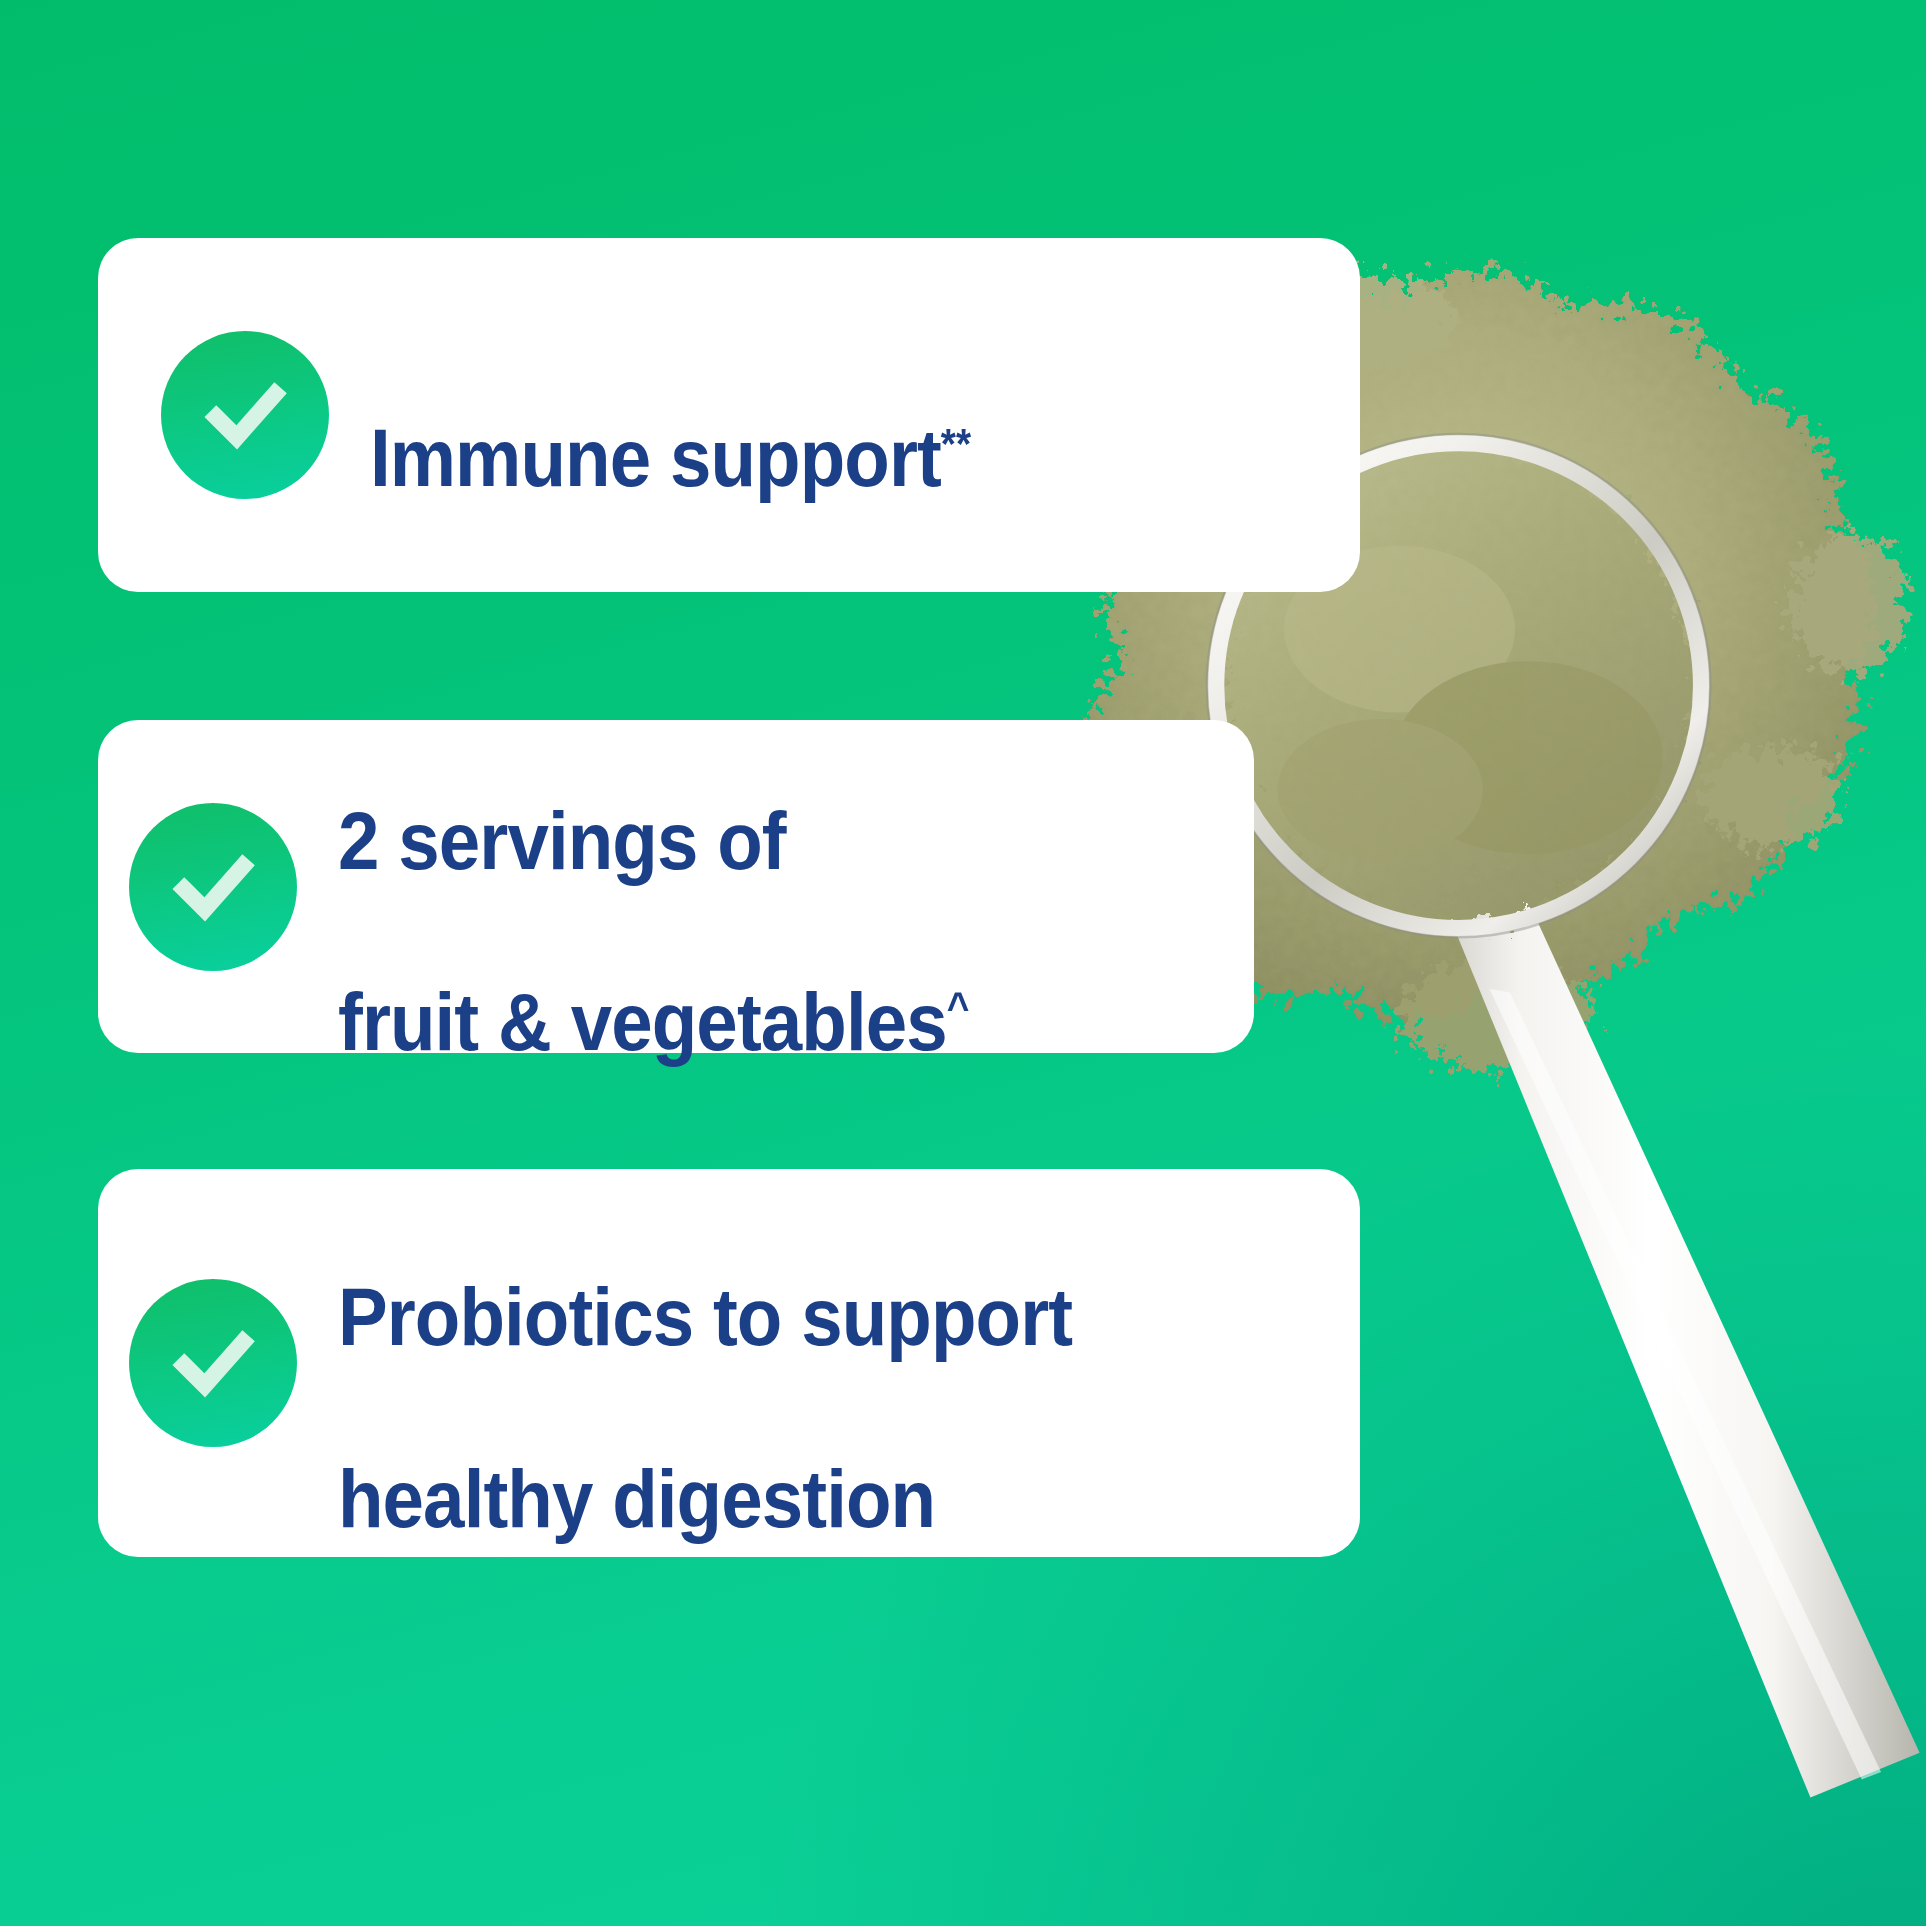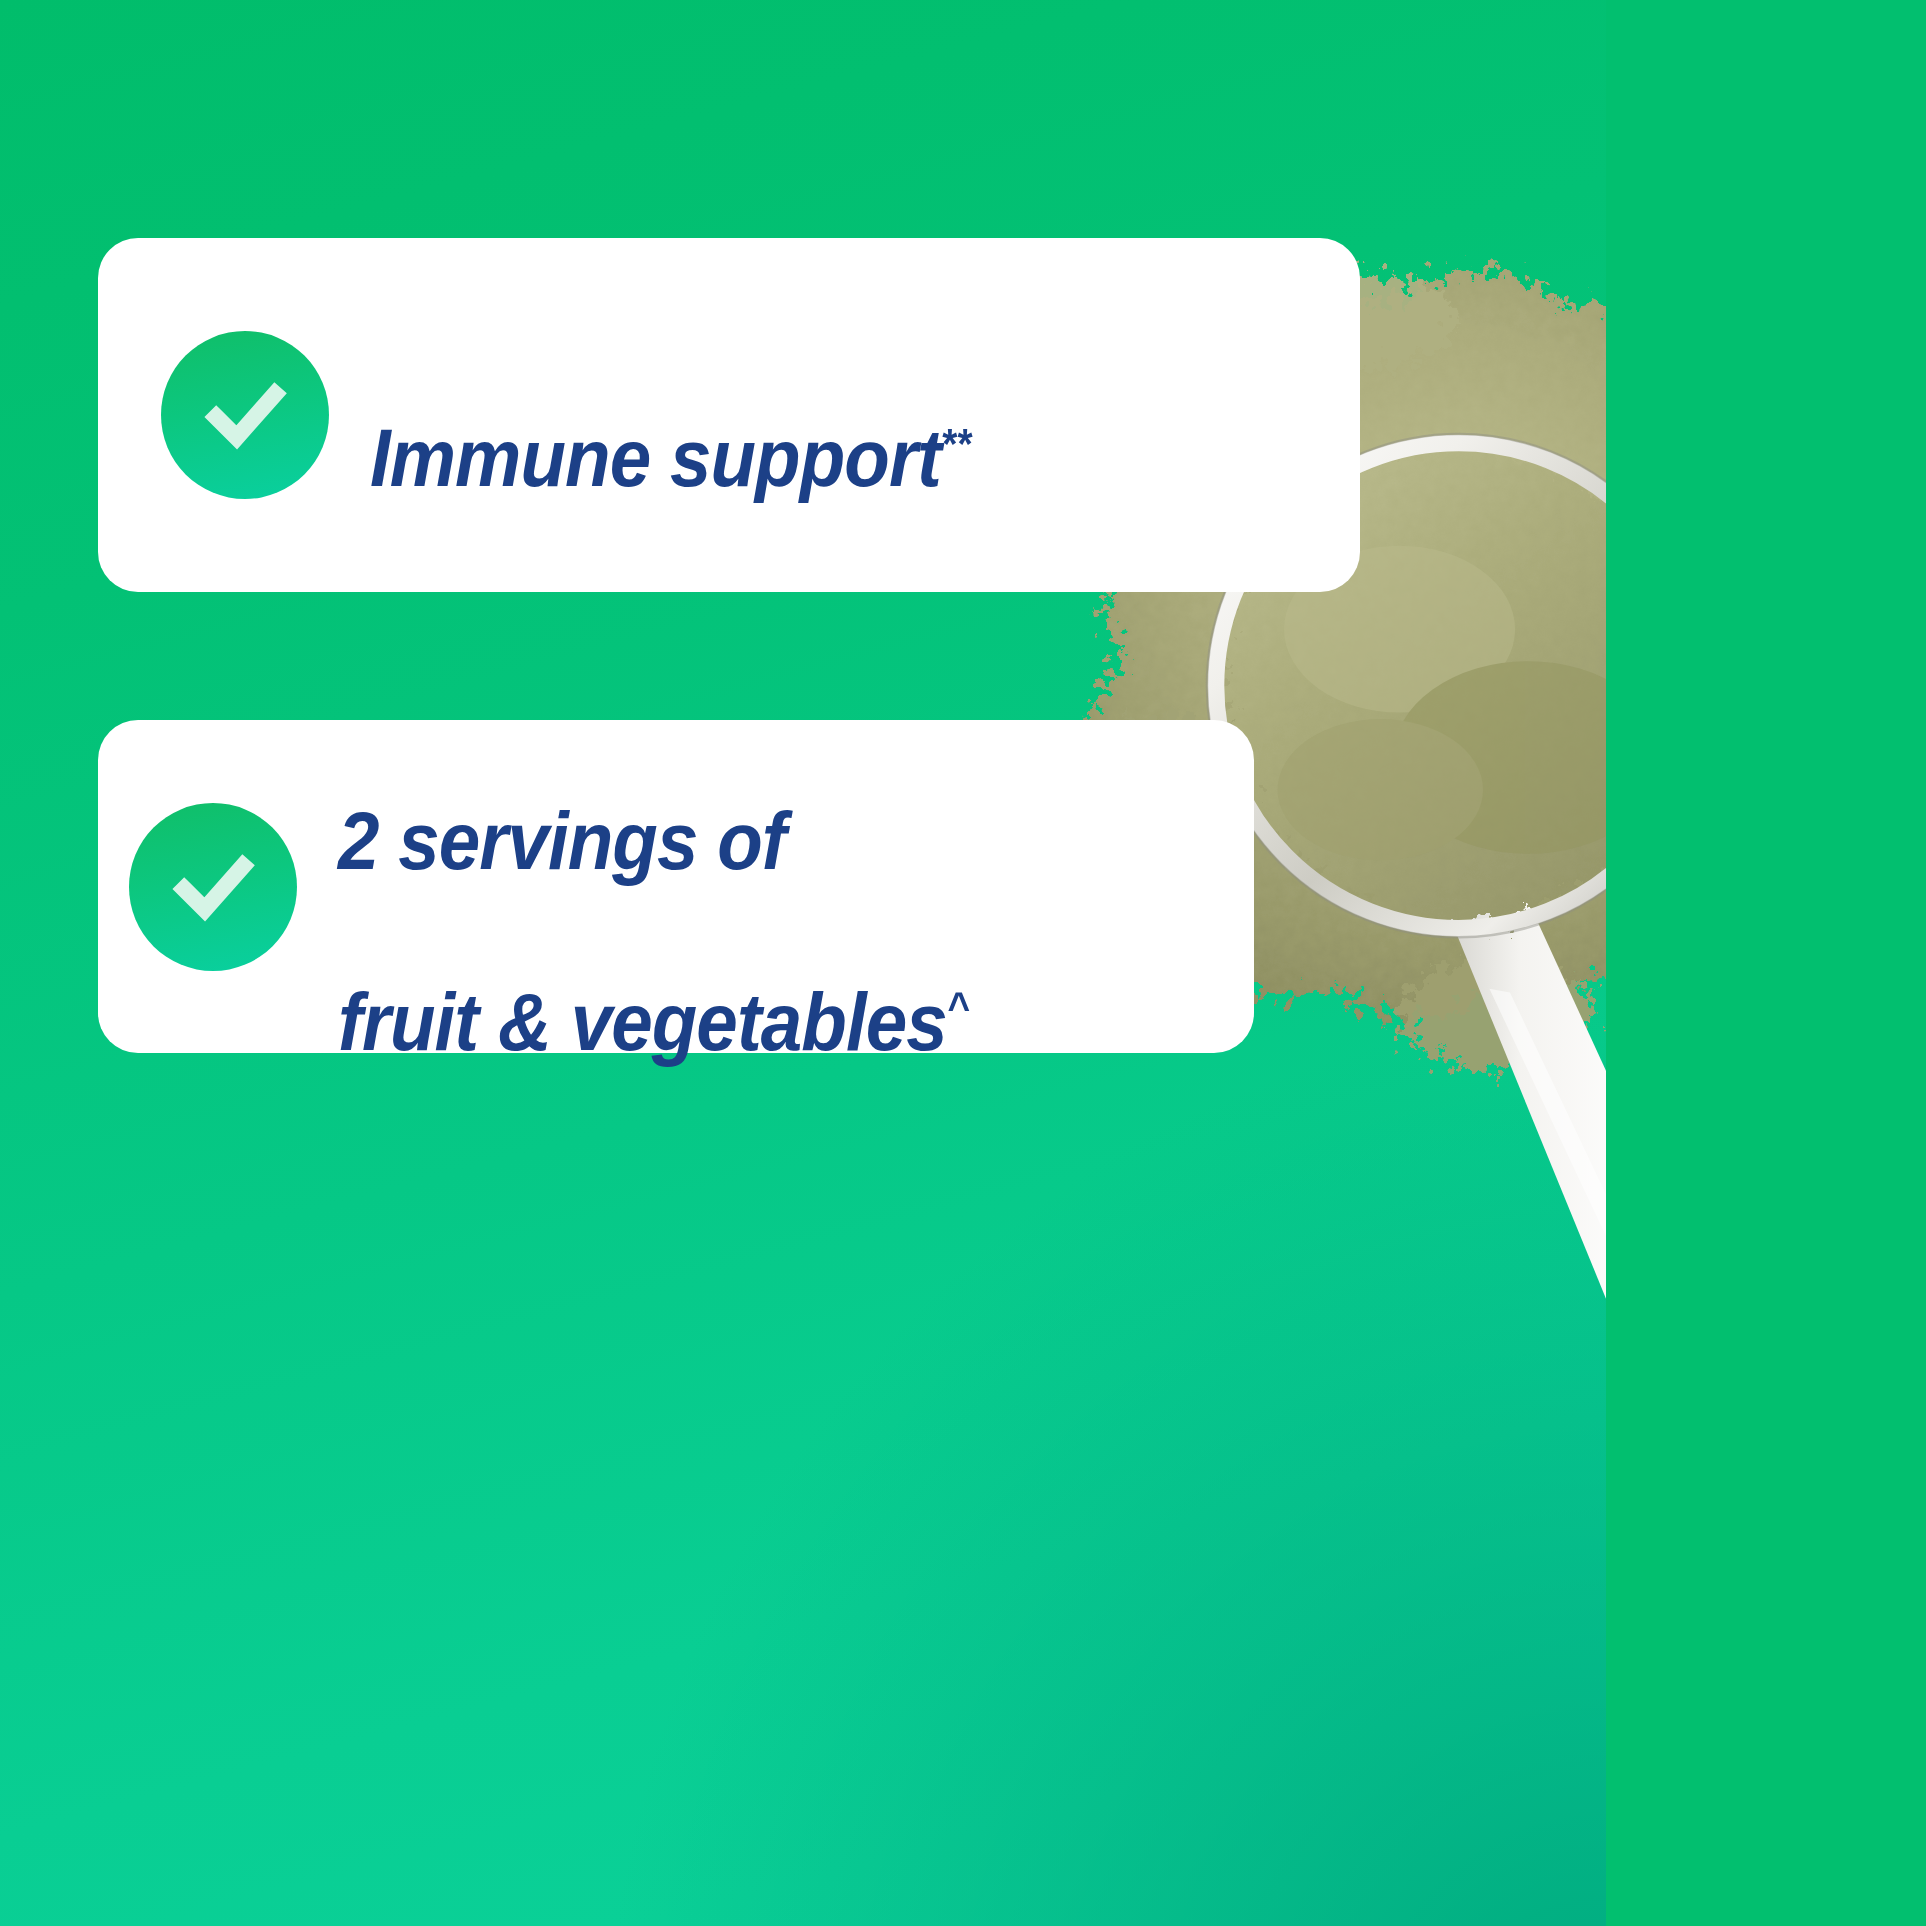--- a/index.html
+++ b/index.html
@@ -2,21 +2,21 @@
 <html style="font-size:10.3px"><head>
 <meta charset="utf-8">
 <style>
   html,body{margin:0;padding:0;}
   body{
     width:1926px;height:1926px;overflow:hidden;
     font-family:"Liberation Sans","DejaVu Sans",sans-serif;
     background:#02BF6F;
   }
   #stage{
-    position:relative;width:1606px;height:1926px;overflow:hidden;font-style:italic;
+    position:relative;width:1926px;height:1926px;overflow:hidden;
   }
   
   .bg{
     position:absolute;inset:0;
     background:
       radial-gradient(130% 115% at 100% 108%, #00A97E 0%, rgba(0,169,126,0) 48%),
       linear-gradient(165deg, #01BD6B 0%, #03C175 26%, #06C886 55%, #09CE93 78%, #0BD29B 100%);
   }
   
   .card{
@@ -172,15 +172,28 @@
           <path d="M30 78 L62 110 L122 42" fill="none" stroke="#D6F4E6" stroke-width="26" stroke-linecap="square" stroke-linejoin="miter"></path>
         </svg>
       </div>
       <div class="card-text">
         <span>2 servings of</span><br>
         <span>fruit &amp; vegetables</span><span class="sup">^</span>
       </div>
     </div>
   </div>
 
+  <div class="card" id="card-3">
+    <div class="card-inner">
+      <div class="check-badge">
+        <svg width="96" height="96" viewBox="0 0 150 150" aria-hidden="true">
+          <path d="M30 78 L62 110 L122 42" fill="none" stroke="#D6F4E6" stroke-width="26" stroke-linecap="square" stroke-linejoin="miter"></path>
+        </svg>
+      </div>
+      <div class="card-text">
+        <span>Probiotics to support</span><br>
+        <span>healthy digestion</span>
+      </div>
+    </div>
+  </div>
 
 </div>
 
 
 </body></html>

